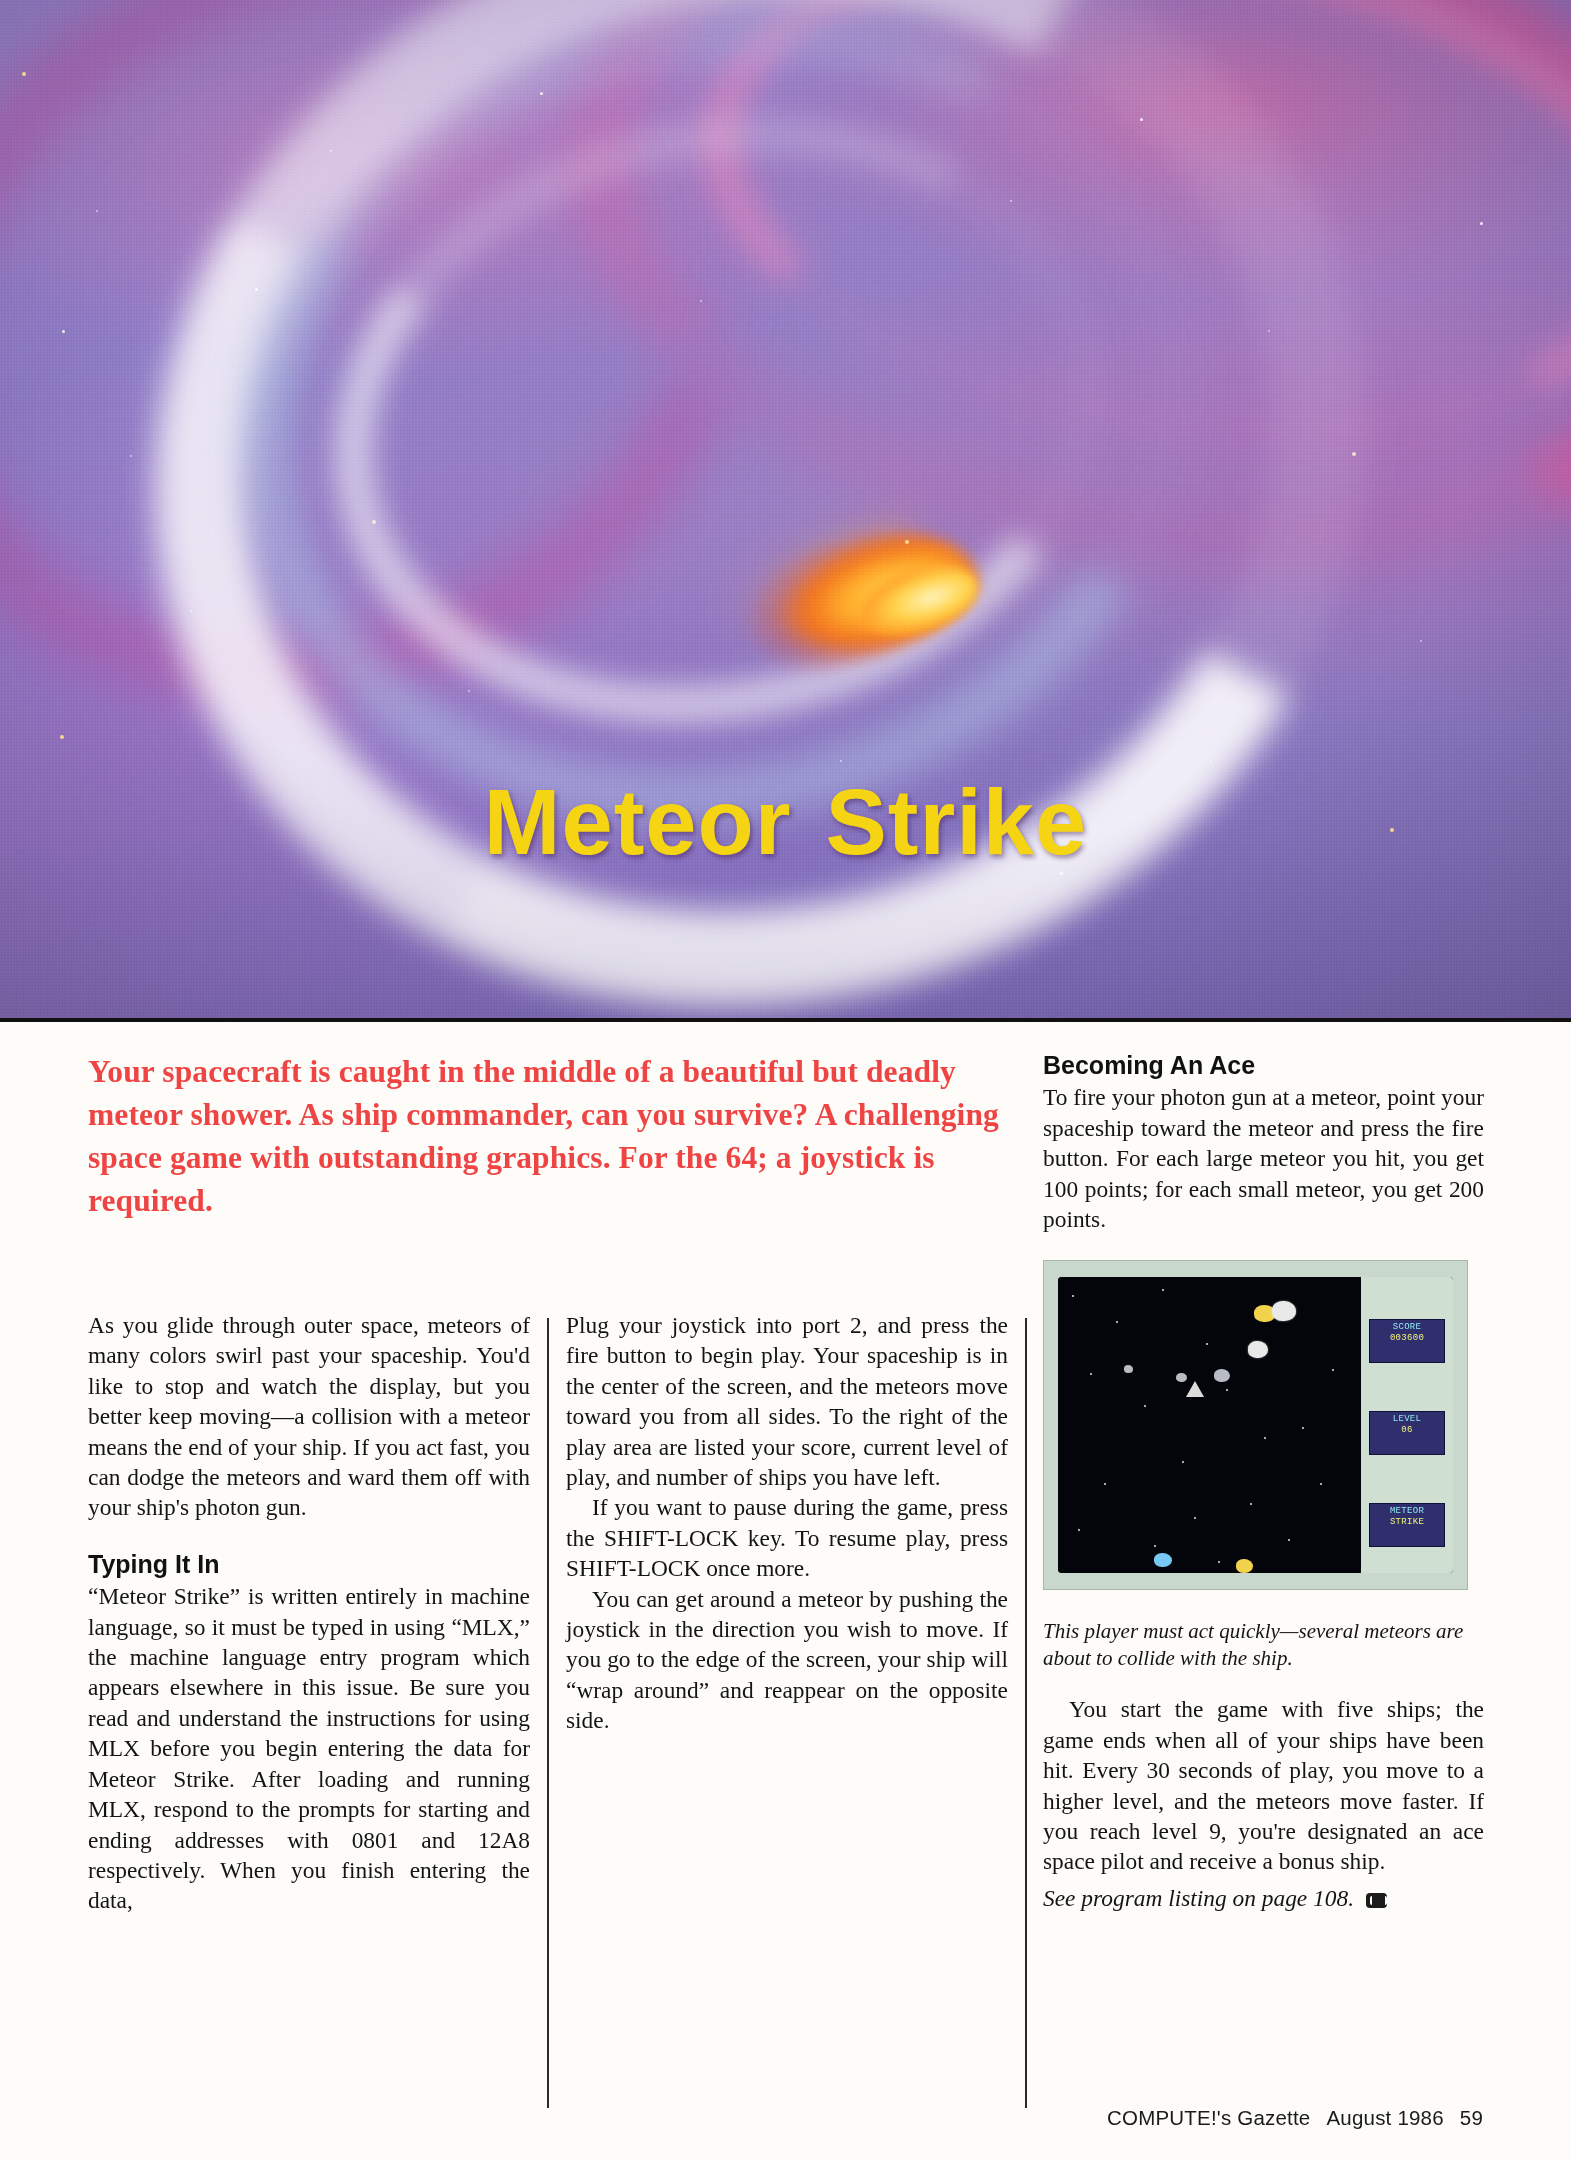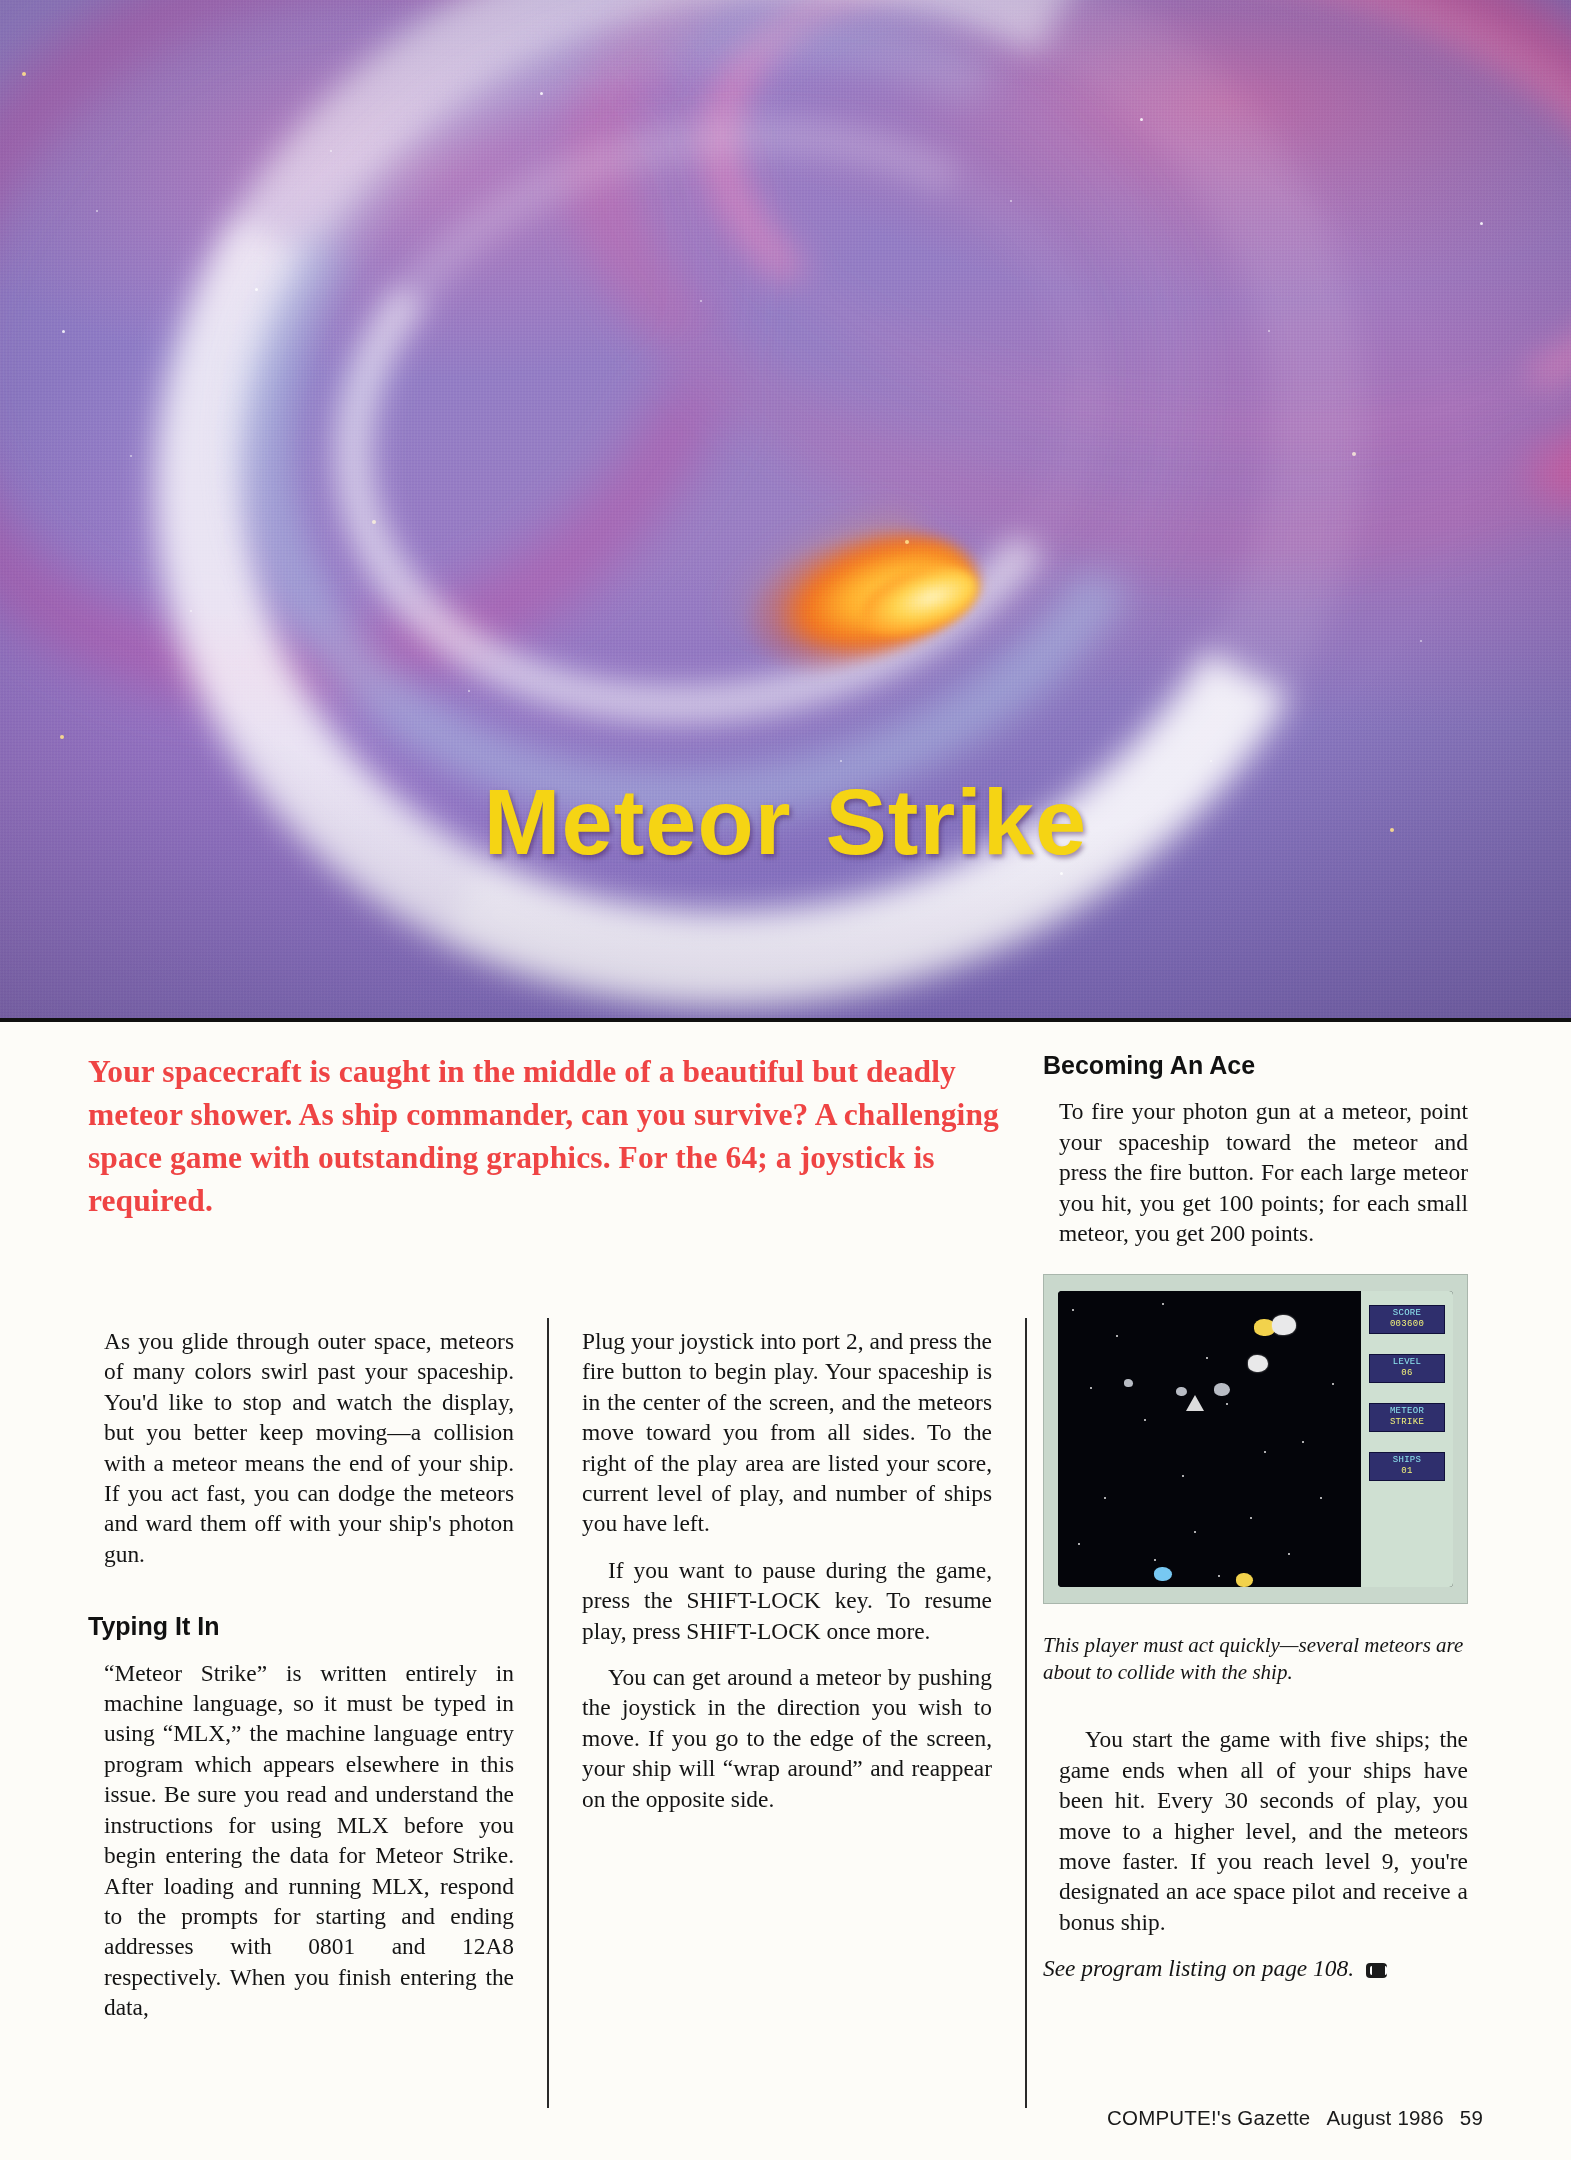--- a/index.html
+++ b/index.html
@@ -196,21 +196,21 @@
   }
 
   .col {
     position:absolute;
     top:0;
     font-size:23.4px;
     line-height:30.4px;
     text-align:justify;
     color:#141414;
   }
-  .col p { margin:16px; text-indent:0; }
+  .col p { margin:0; text-indent:0; }
   .col p + p { text-indent:26px; }
   .col h3 {
     font-family:"Liberation Sans", sans-serif;
     font-size:25px;
     font-weight:bold;
     margin:0 0 2px 0;
     color:#111;
   }
   .col .spacer { height:26px; }
 
@@ -262,23 +262,24 @@
     align-items:center;
   }
   .hud-box {
     width:74px;
     background:#2f2f6d;
     color:#8fe7f0;
     font-family:"Liberation Mono", monospace;
     font-size:9px;
     line-height:11px;
     text-align:center;
-    padding:2px 0 3px 0;
+    padding:2px 0 18px 0;
     border:1px solid #10103a;
     letter-spacing:.3px;
+    margin-top:28px;
   }
   .hud-box .v { color:#f2f27a; }
   .pstar { position:absolute; width:2px; height:2px; background:#fff; border-radius:50%; opacity:.9; }
   .rock {
     position:absolute;
     border-radius:46% 54% 50% 45%;
   }
   .rock.white { background:#e9e9ea; box-shadow:0 0 2px rgba(255,255,255,.6); }
   .rock.grey  { background:#b8bcc4; }
   .rock.gold  { background:#f2d24c; }

